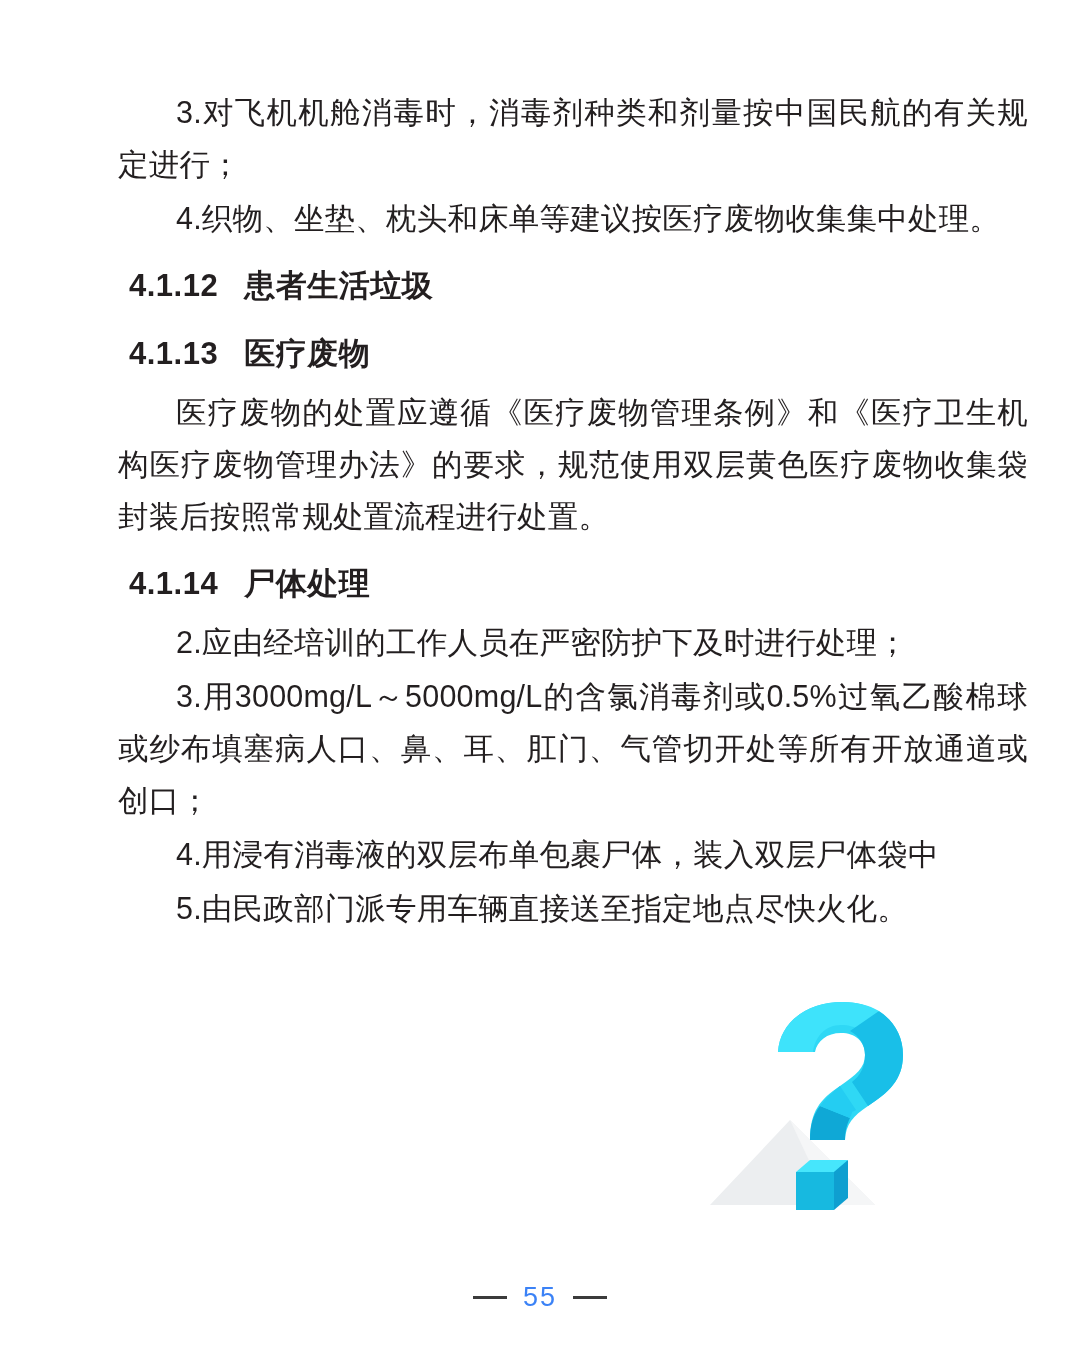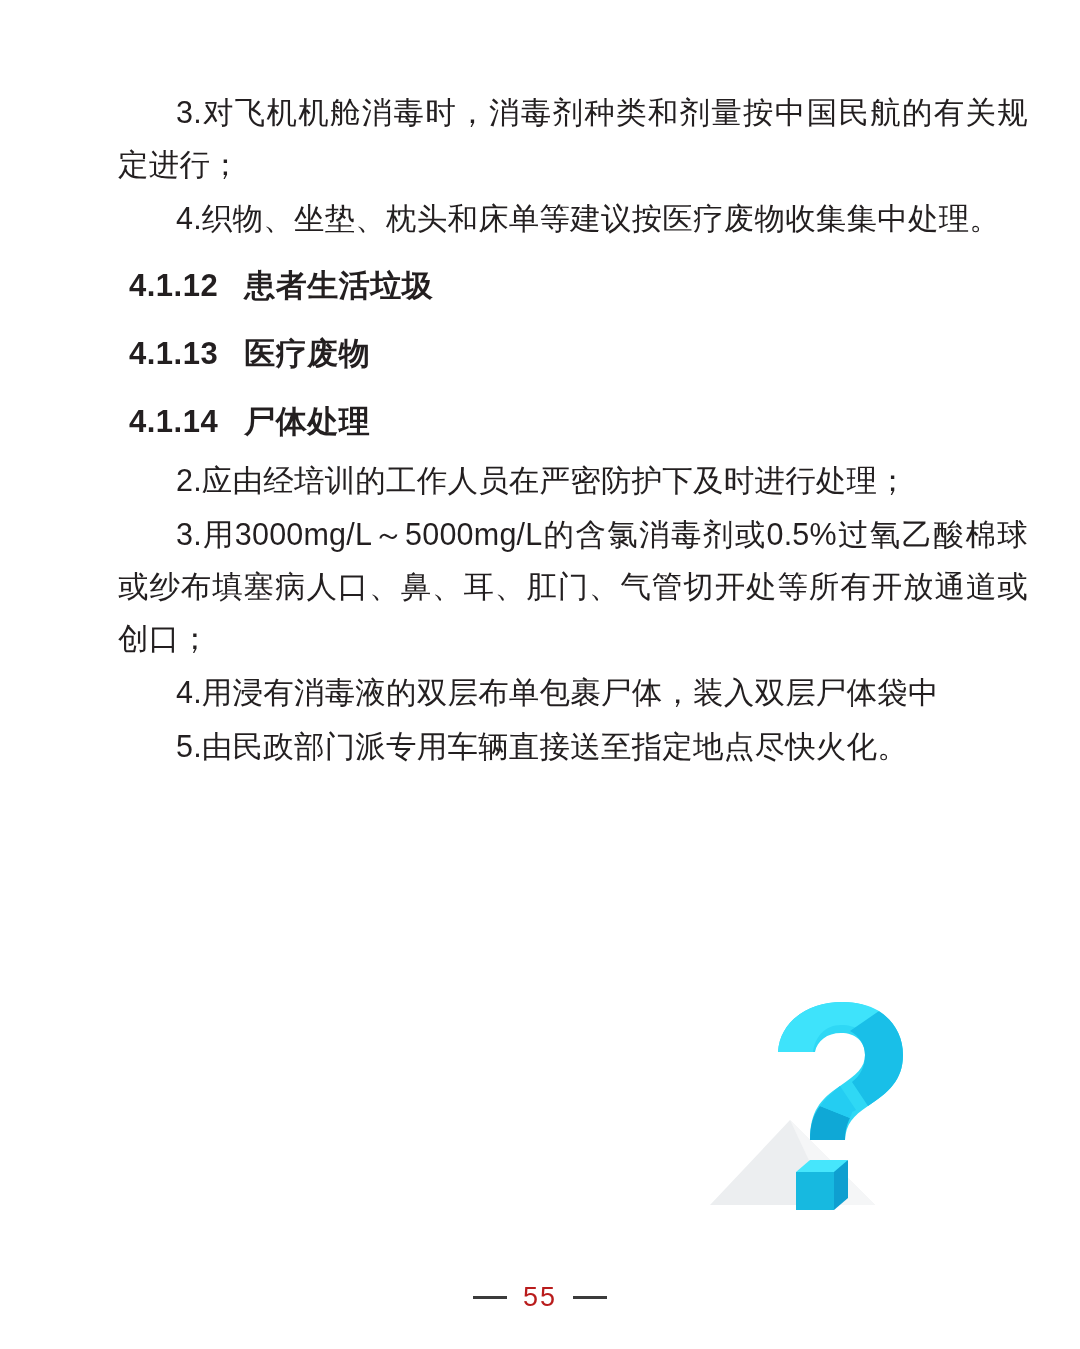--- a/index.html
+++ b/index.html
@@ -60,21 +60,21 @@
   }
   .art svg { display: block; }
 
   .footer {
     position: absolute;
     left: 0;
     right: 0;
     bottom: 36px;
     text-align: center;
     font-size: 27px;
-    color: #b91c1c;
+    color: #3b82f6;
     letter-spacing: 2px;
   }
   .footer .dash {
     display: inline-block;
     width: 34px;
     height: 3px;
     background: #3b3b3b;
     vertical-align: middle;
     margin: 0 16px;
   }
@@ -95,20 +95,23 @@
 
   <h2 class="heading">
     <span class="num">4.1.12</span><span class="ttl">患者生活垃圾</span>
   </h2>
 
 
   <h2 class="heading">
     <span class="num">4.1.13</span><span class="ttl">医疗废物</span>
   </h2>
 
+  <div class="block">
+    <p class="para">医疗废物的处置应遵循《医疗废物管理条例》和《医疗卫生机构医疗废物管理办法》的要求，规范使用双层黄色医疗废物收集袋封装后按照常规处置流程进行处置。</p>
+  </div>
 
   <h2 class="heading">
     <span class="num">4.1.14</span><span class="ttl">尸体处理</span>
   </h2>
 
 
   <div class="block">
     <p class="para">2.应由经培训的工作人员在严密防护下及时进行处理；</p>
   </div>
 

